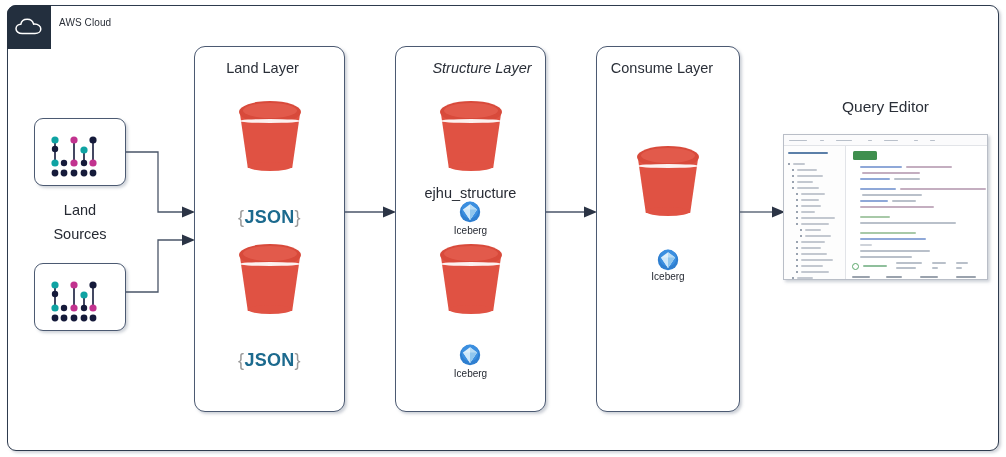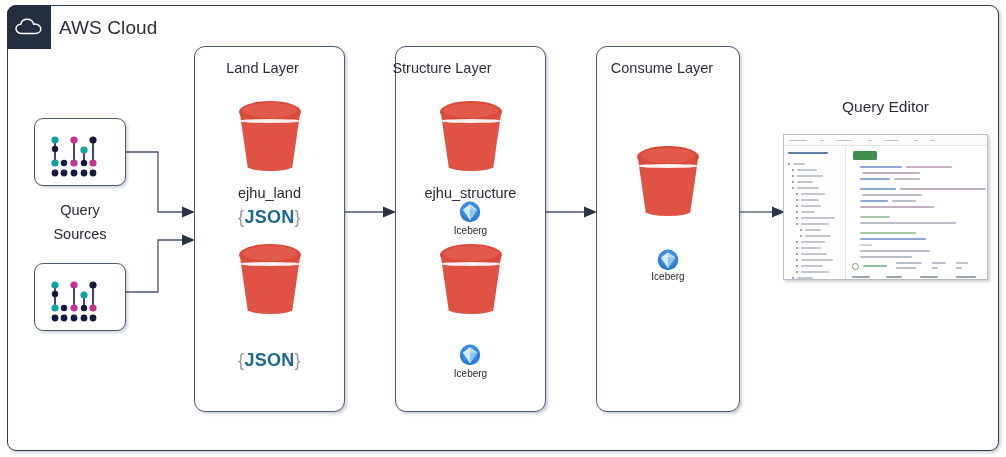--- a/index.html
+++ b/index.html
@@ -30,21 +30,21 @@
     position: absolute;
     left: 7px; top: 5px;
     width: 44px; height: 44px;
     background: #232f3e;
     border-top-left-radius: 9px;
     display: flex; align-items: center; justify-content: center;
   }
   .cloud-title {
     position: absolute;
     left: 59px; top: 17px;
-    font-size: 19px;
+    font-size: 10px;
     color: #2a2f38;
     letter-spacing: .1px;
   }
 
   
   .layer-box {
     position: absolute;
     border: 1.3px solid #4c5a72;
     border-radius: 11px;
     background: #ffffff;
@@ -225,21 +225,21 @@
 
         <circle cx="20" cy="54" r="3.4" fill="#151A3A"></circle>
         <circle cx="29" cy="54" r="3.4" fill="#151A3A"></circle>
         <circle cx="39" cy="54" r="3.4" fill="#151A3A"></circle>
         <circle cx="49" cy="54" r="3.4" fill="#151A3A"></circle>
         <circle cx="58" cy="54" r="3.4" fill="#151A3A"></circle>
       </g>
     </svg>
   </div>
 
-  <div class="node-label" style="left:34px; right:auto; width:92px; top:202px;">Query</div>
+  <div class="node-label" style="left:34px; right:auto; width:92px; top:202px;">Land</div>
   <div class="node-label" style="left:34px; right:auto; width:92px; top:226px;">Sources</div>
 
   <div class="ds-box" style="left:34px; top:263px; width:92px; height:68px;">
     <svg width="92" height="68" viewBox="0 0 92 68">
       <g>
         <line x1="20" y1="22" x2="20" y2="43" stroke="#151A3A" stroke-width="1.6"></line>
         <line x1="39" y1="22" x2="39" y2="43" stroke="#151A3A" stroke-width="1.6"></line>
         <line x1="49" y1="31" x2="49" y2="43" stroke="#151A3A" stroke-width="1.6"></line>
         <line x1="58" y1="22" x2="58" y2="43" stroke="#151A3A" stroke-width="1.6"></line>
         <circle cx="20" cy="21" r="3.6" fill="#0FA3A3"></circle>
@@ -273,41 +273,40 @@
 
   <div style="position:absolute; left:238px; top:100px;">
     <div class="bucket">
       <div class="body"></div>
         <div class="bodybot"></div>
       <div class="rim"></div>
         <div class="rim-hi"></div>
         <div class="band"></div>
     </div>
   </div>
-  <div class="node-label" style="left:194px; width:151px; top:185px;">ejhu_land</div>
   <div class="json-badge" style="left:194px; width:151px; top:207px;"><span class="brace">{</span><span>JSON</span><span class="brace">}</span></div>
 
   <div style="position:absolute; left:238px; top:243px;">
     <div class="bucket">
       <div class="body"></div>
         <div class="bodybot"></div>
       <div class="rim"></div>
         <div class="rim-hi"></div>
         <div class="band"></div>
     </div>
   </div>
   <div class="json-badge" style="left:194px; width:151px; top:350px;"><span class="brace">{</span><span>JSON</span><span class="brace">}</span></div>
 
   <svg class="conn" style="left:345px; top:198px; width:55px; height:30px;">
     <path d="M0,14 L38,14"></path>
     <polygon points="38,8.5 51,14 38,19.5"></polygon>
   </svg>
 
   <div class="layer-box" style="left:395px; top:46px; width:151px; height:366px;"></div>
-  <div class="layer-title" style="left:377px; width:130px; top:60px;">Structure Layer</div>
+  <div class="layer-title" style="left:417px; width:130px; top:60px;font-style:italic;">Structure Layer</div>
 
   <div style="position:absolute; left:439px; top:100px;">
     <div class="bucket">
       <div class="body"></div>
         <div class="bodybot"></div>
       <div class="rim"></div>
         <div class="rim-hi"></div>
         <div class="band"></div>
     </div>
   </div>

